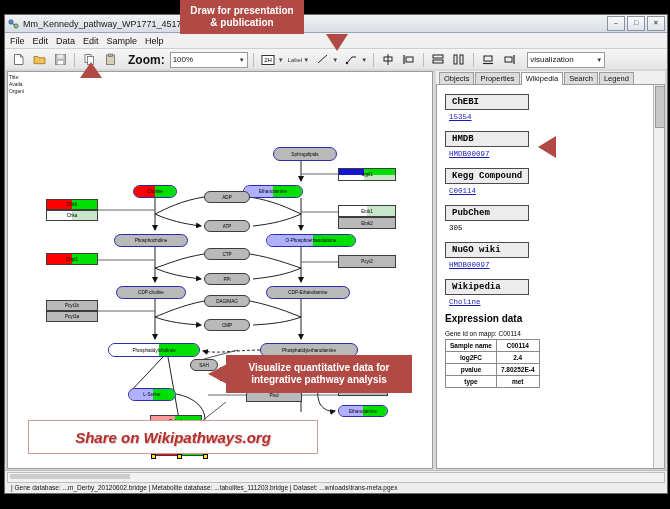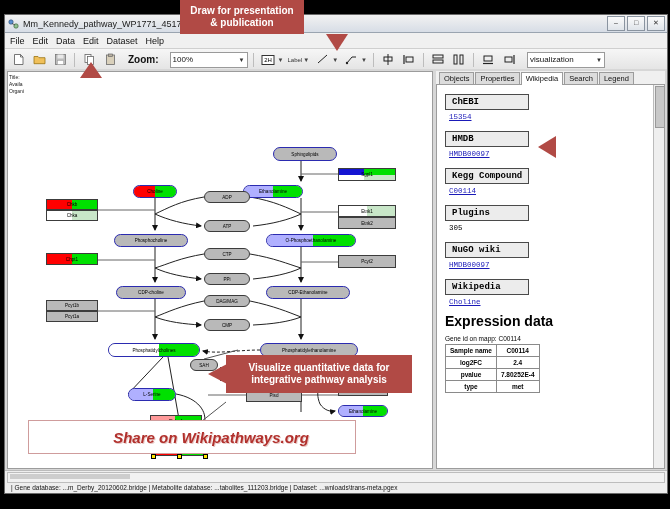--- a/index.html
+++ b/index.html
@@ -21,21 +21,21 @@
   
   .menubar{height:15px;background:#f0f0f0;border-bottom:1px solid #cfcfcf;display:flex;align-items:center;
            padding-left:5px;gap:8px;}
   .menubar span{font-size:9px;color:#111;}
 
   
   .toolbar{height:21px;background:linear-gradient(#f6f6f6,#e4e4e4);border-bottom:1px solid #b8b8b8;
            display:flex;align-items:center;padding-left:4px;gap:3px;position:relative;}
   .tbi{width:16px;height:16px;display:flex;align-items:center;justify-content:center;border:1px solid transparent;}
   .tbi svg{display:block;}
-  .zl{font-size:10px;color:#111;margin:0 8px 0 6px;font-weight:bold;}
+  .zl{font-size:12px;color:#111;margin:0 2px 0 6px;font-weight:bold;}
   .combo{height:14px;border:1px solid #9a9a9a;background:#fff;display:flex;align-items:center;
          justify-content:space-between;padding:0 2px;font-size:8px;color:#111;}
   .combo .arw{font-size:6px;color:#333;}
   .sep{width:1px;height:14px;background:#bdbdbd;margin:0 2px;}
   .dd{display:flex;align-items:center;}
   .dd .cap{font-size:6px;color:#444;margin:0 1px;}
 
   
   .bodyarea{position:absolute;left:0;top:54px;right:0;bottom:22px;display:flex;background:#d7d7d7;}
   .canvaswrap{position:relative;width:424px;background:#fff;border:1px solid #9c9c9c;margin:2px 0 2px 2px;overflow:hidden;}
@@ -44,21 +44,21 @@
   .rightpane{position:relative;flex:1;margin:2px 2px 2px 3px;background:#f0f0f0;display:flex;flex-direction:column;}
   .tabs{display:flex;align-items:flex-end;height:13px;padding-left:3px;gap:1px;border-bottom:1px solid #9c9c9c;}
   .tab{font-size:7.5px;padding:1px 4px;border:1px solid #9c9c9c;border-bottom:none;background:#dcdcdc;color:#111;}
   .tab.active{background:#fff;position:relative;top:1px;padding-bottom:2px;}
   .backpage{flex:1;background:#fff;border:1px solid #9c9c9c;border-top:none;overflow:hidden;position:relative;padding:6px 0 0 8px;}
   .dbhead{display:inline-block;border:1px solid #4a4a4a;background:#ececec;font-size:9px;font-weight:bold;
           color:#000;padding:2px 6px;min-width:70px;}
   .dblink{font-size:7.5px;color:#1a1ab8;text-decoration:underline;margin:3px 4px 0 4px;display:block;}
   .dbplain{font-size:7.5px;color:#000;margin:3px 0 0 4px;display:block;}
   .dbblock{margin-bottom:7px;font-family:Liberation Mono, monospace;}
-  .exprhead{font-size:14px;font-weight:bold;color:#000;margin:2px 0 6px 0;}
+  .exprhead{font-size:10px;font-weight:bold;color:#000;margin:2px 0 6px 0;}
   .geneid{font-size:6.5px;color:#000;margin-bottom:2px;}
   table.expr{border-collapse:collapse;}
   table.expr td{border:1px solid #8a8a8a;font-size:6.5px;text-align:center;padding:2px 4px;color:#000;
                 font-weight:bold;background:#fff;}
   .vscroll{position:absolute;right:0;top:0;width:10px;bottom:0;background:#efefef;border-left:1px solid #bbb;}
   .vthumb{position:absolute;left:1px;top:1px;width:8px;height:40px;background:#c8c8c8;border:1px solid #9a9a9a;}
 
   
   .statusbar{position:absolute;left:0;right:0;bottom:0;height:22px;background:#eee;border-top:1px solid #bbb;}
   .hscroll{position:absolute;left:2px;right:2px;top:1px;height:9px;background:#f2f2f2;border:1px solid #bdbdbd;}
@@ -104,21 +104,21 @@
         <div class="tb-btn">□</div>
         <div class="tb-btn">✕</div>
       </div>
     </div>
 
     <div class="menubar">
       <span>File</span>
       <span>Edit</span>
       <span>Data</span>
       <span>Edit</span>
-      <span>Dataset</span>
+      <span>Sample</span>
       <span>Help</span>
     </div>
 
     <div class="toolbar">
       <div class="tbi">
         <svg width="13" height="13" viewBox="0 0 13 13">
             <path d="M2.5 1.5h6l2.5 2.5v7.5h-8.5z" fill="#fff" stroke="#555" stroke-width="0.8"></path>
             <path d="M8.5 1.5v2.5h2.5" fill="none" stroke="#555" stroke-width="0.8"></path>
           </svg>
       </div>
@@ -448,21 +448,21 @@
             <div class="tab">Properties</div>
             <div class="tab active">Wikipedia</div>
             <div class="tab">Search</div>
             <div class="tab">Legend</div>
           </div>
         <div class="backpage">
           <div id="dbs">
               <div class="dbblock"><div class="dbhead">ChEBI</div><a class="dblink">15354</a></div>
               <div class="dbblock"><div class="dbhead">HMDB</div><a class="dblink">HMDB00097</a></div>
               <div class="dbblock"><div class="dbhead">Kegg Compound</div><a class="dblink">C00114</a></div>
-              <div class="dbblock"><div class="dbhead">Plugins</div><a class="dbplain">305</a></div>
+              <div class="dbblock"><div class="dbhead">PubChem</div><a class="dbplain">305</a></div>
               <div class="dbblock"><div class="dbhead">NuGO wiki</div><a class="dblink">HMDB00097</a></div>
               <div class="dbblock"><div class="dbhead">Wikipedia</div><a class="dblink">Choline</a></div>
             </div>
           <div class="exprhead">Expression data</div>
           <div class="geneid">Gene id on mapp: C00114</div>
           <table class="expr">
             <tbody id="exprrows">
                 <tr>
                   <td>Sample name</td>
                   <td>C00114</td>
@@ -503,16 +503,16 @@
 
   <div class="arrow" style="left:80px;top:62px;border-left:11px solid transparent;border-right:11px solid transparent;border-bottom:16px solid #b14a45;"></div>
 
   <div class="arrow" style="left:538px;top:136px;border-top:11px solid transparent;border-bottom:11px solid transparent;border-right:18px solid #b14a45;"></div>
 
   <div class="callout" style="left:226px;top:355px;width:186px;height:38px;">
     <span id="co3">Visualize quantitative data  for<br>integrative pathway analysis</span>
   </div>
   <div class="arrow" style="left:208px;top:364px;border-top:10px solid transparent;border-bottom:10px solid transparent;border-right:19px solid #b14a45;"></div>
 
-  <div class="wpbox" style="left:28px;top:420px;width:288px;height:32px;padding-left:38px;">
+  <div class="wpbox" style="left:28px;top:420px;width:288px;height:32px;">
     <span class="wptext" id="co4">Share on Wikipathways.org</span>
   </div>
 </div>
 
 </body></html>

